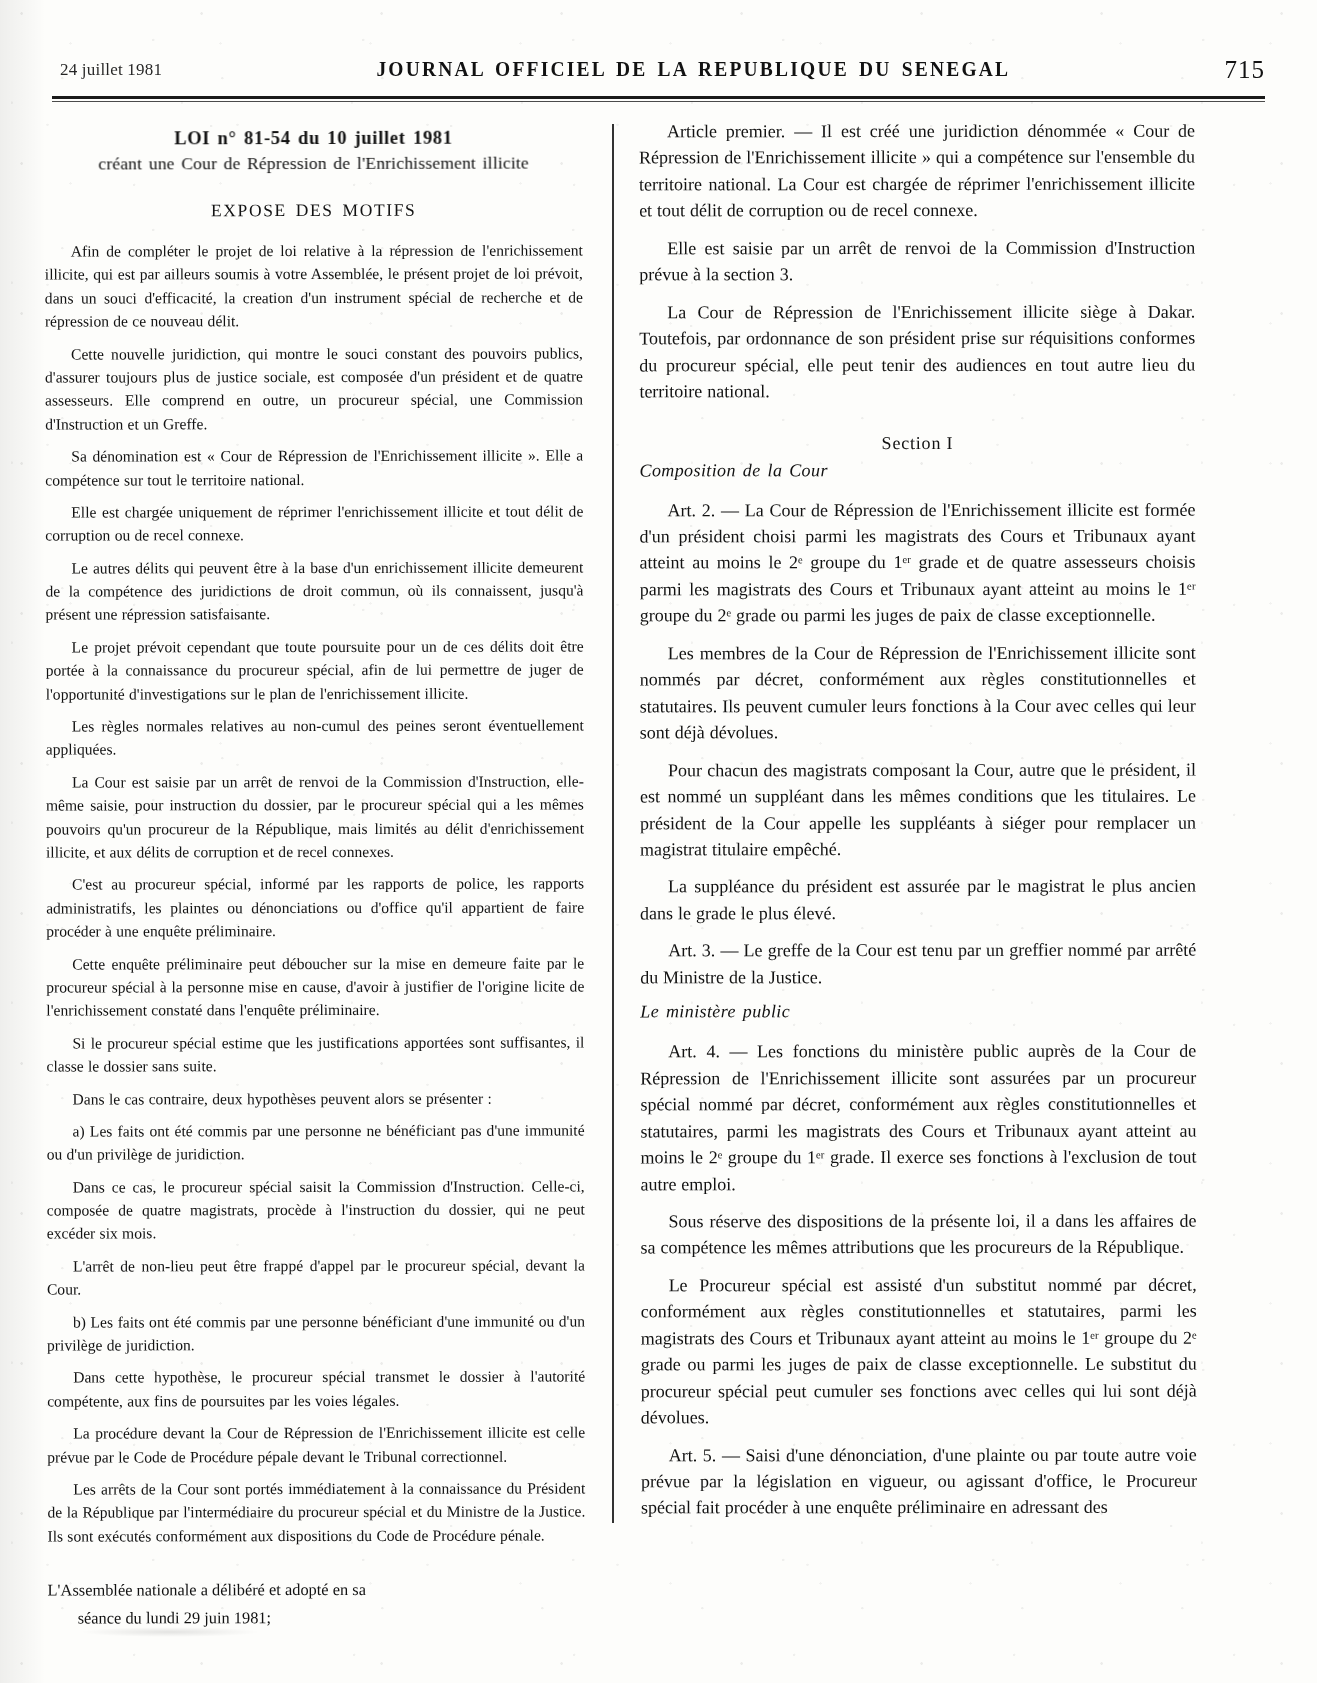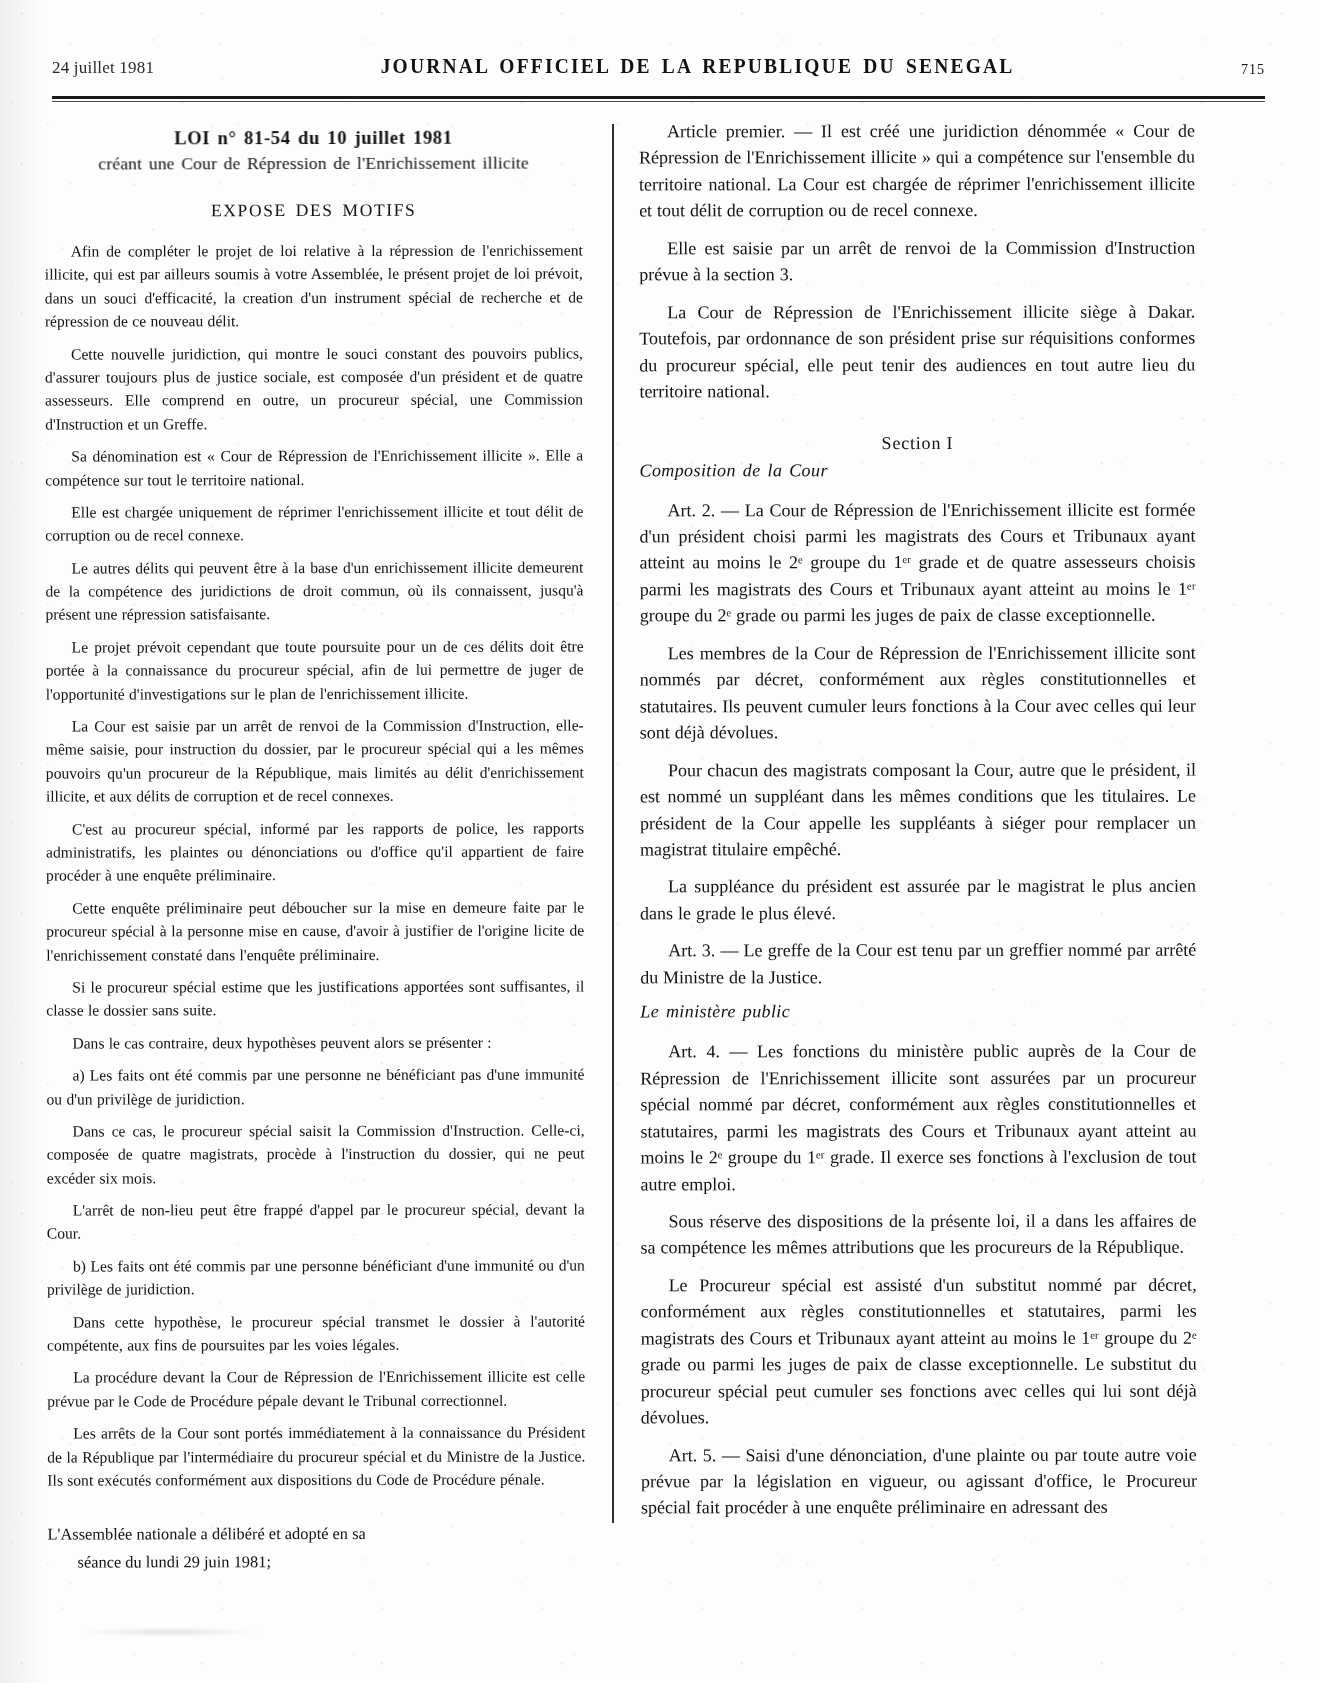--- a/index.html
+++ b/index.html
@@ -44,43 +44,44 @@
   
   .masthead {
     position: absolute;
     left: 52px;
     right: 52px;
     top: 56px;
     height: 46px;
   }
   .masthead-row {
     display: flex;
-    align-items: flex-end;
+    align-items: center;
     justify-content: space-between;
     font-size: 17px;
     letter-spacing: .2px;
+    margin-left: 8px;
   }
   .issue-date {
     font-size: 17px;
     white-space: nowrap;
     filter: blur(.25px);
     opacity: .92;
   }
   .masthead-title {
     flex: 1;
     text-align: center;
     font-size: 19.5px;
     font-weight: 700;
     letter-spacing: 2.2px;
     word-spacing: 3px;
     transform: scaleY(1.08);
     filter: blur(.2px);
   }
   .page-number {
-    font-size: 14px;
+    font-size: 25px;
     white-space: nowrap;
     letter-spacing: 1px;
   }
   .rule-thick {
     position: absolute;
     left: 52px;
     right: 52px;
     top: 96px;
     height: 3px;
     background: #1a1a1a;
@@ -226,20 +227,21 @@
       <div class="law-subtitle">créant une Cour de Répression de l'Enrichissement illicite</div>
 
       <div class="section-heading">EXPOSE DES MOTIFS</div>
 
       <p class="body">Afin de compléter le projet de loi relative à la répression de l'enrichissement illicite, qui est par ailleurs soumis à votre Assemblée, le présent projet de loi prévoit, dans un souci d'efficacité, la creation d'un instrument spécial de recherche et de répression de ce nouveau délit.</p>
       <p class="body">Cette nouvelle juridiction, qui montre le souci constant des pouvoirs publics, d'assurer toujours plus de justice sociale, est composée d'un président et de quatre assesseurs. Elle comprend en outre, un procureur spécial, une Commission d'Instruction et un Greffe.</p>
       <p class="body">Sa dénomination est « Cour de Répression de l'Enrichissement illicite ». Elle a compétence sur tout le territoire national.</p>
       <p class="body">Elle est chargée uniquement de réprimer l'enrichissement illicite et tout délit de corruption ou de recel connexe.</p>
       <p class="body">Le autres délits qui peuvent être à la base d'un enrichissement illicite demeurent de la compétence des juridictions de droit commun, où ils connaissent, jusqu'à présent une répression satisfaisante.</p>
       <p class="body">Le projet prévoit cependant que toute poursuite pour un de ces délits doit être portée à la connaissance du procureur spécial, afin de lui permettre de juger de l'opportunité d'investigations sur le plan de l'enrichissement illicite.</p>
+      <p class="body">Les règles normales relatives au non-cumul des peines seront éventuellement appliquées.</p>
       <p class="body">La Cour est saisie par un arrêt de renvoi de la Commission d'Instruction, elle-même saisie, pour instruction du dossier, par le procureur spécial qui a les mêmes pouvoirs qu'un procureur de la République, mais limités au délit d'enrichissement illicite, et aux délits de corruption et de recel connexes.</p>
       <p class="body">C'est au procureur spécial, informé par les rapports de police, les rapports administratifs, les plaintes ou dénonciations ou d'office qu'il appartient de faire procéder à une enquête préliminaire.</p>
       <p class="body">Cette enquête préliminaire peut déboucher sur la mise en demeure faite par le procureur spécial à la personne mise en cause, d'avoir à justifier de l'origine licite de l'enrichissement constaté dans l'enquête préliminaire.</p>
       <p class="body">Si le procureur spécial estime que les justifications apportées sont suffisantes, il classe le dossier sans suite.</p>
       <p class="body">Dans le cas contraire, deux hypothèses peuvent alors se présenter :</p>
       <p class="body">a) Les faits ont été commis par une personne ne bénéficiant pas d'une immunité ou d'un privilège de juridiction.</p>
       <p class="body">Dans ce cas, le procureur spécial saisit la Commission d'Instruction. Celle-ci, composée de quatre magistrats, procède à l'instruction du dossier, qui ne peut excéder six mois.</p>
       <p class="body">L'arrêt de non-lieu peut être frappé d'appel par le procureur spécial, devant la Cour.</p>
       <p class="body">b) Les faits ont été commis par une personne bénéficiant d'une immunité ou d'un privilège de juridiction.</p>
       <p class="body">Dans cette hypothèse, le procureur spécial transmet le dossier à l'autorité compétente, aux fins de poursuites par les voies légales.</p>

